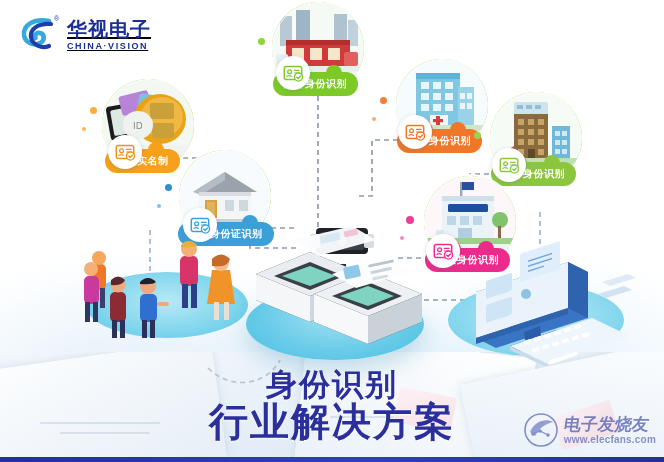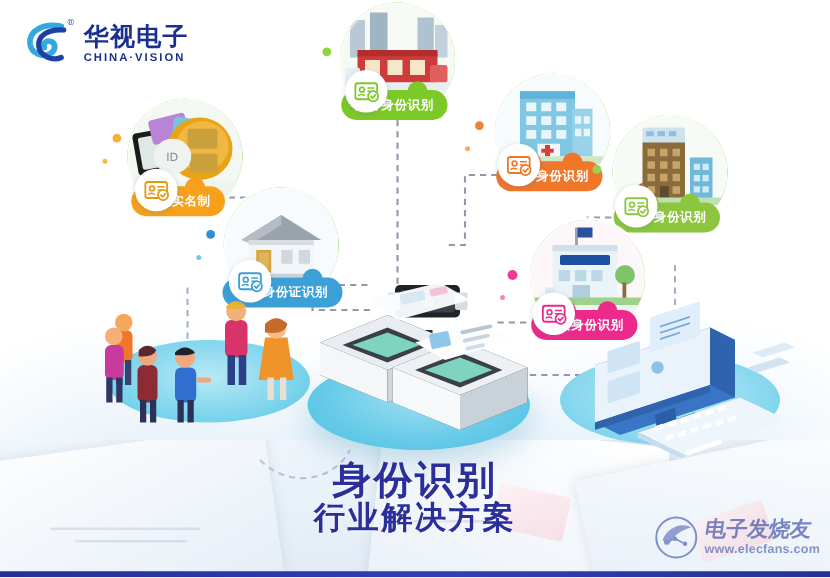--- a/index.html
+++ b/index.html
@@ -36,21 +36,21 @@
   .pb-c2{left:556px;top:408px;width:60px;height:34px;transform:rotate(-18deg);
       background:linear-gradient(150deg,#fbeff2,#f3dbe3);opacity:.85;}
   .pb-blurline{position:absolute;background:rgba(150,170,195,.28);height:2px;border-radius:2px;}
   .footer-rule{position:absolute;left:0;bottom:0;width:664px;height:5px;
       background:linear-gradient(90deg,#23309a,#2f3fb5 55%,#243096);}
 
   
   .logo{position:absolute;left:18px;top:14px;display:flex;align-items:center;gap:7px;}
   .logo-mark{width:42px;height:42px;position:relative;}
   .logo-reg{position:absolute;left:36px;top:1px;font-size:7px;color:#1f3fa8;}
-  .logo-text{display:flex;flex-direction:column;line-height:1;}
+  .logo-text{display:flex;flex-direction:column;line-height:1;text-decoration:underline;}
   .logo-cn{font-size:20px;font-weight:bold;color:#1b2f93;letter-spacing:1px;
       font-family:"DejaVu Sans","Liberation Sans",sans-serif;}
   .logo-en{font-size:9px;font-weight:bold;color:#1b2f93;letter-spacing:1.6px;margin-top:3px;}
 
   
   .connectors{position:absolute;left:0;top:0;width:664px;height:462px;}
 
   
   .node{position:absolute;width:0;height:0;}
   .scene{position:absolute;left:-46px;top:-46px;width:92px;height:92px;
@@ -81,21 +81,21 @@
       background:radial-gradient(ellipse at 50% 40%,#9fe0f2,#66cae8 60%,#4cbfe2);
       box-shadow:0 10px 24px rgba(90,160,195,.35);}
   .plat-left{left:86px;top:272px;width:162px;height:66px;}
   .plat-right{left:448px;top:284px;width:176px;height:72px;}
 
   .title{position:absolute;left:0;top:368px;width:664px;text-align:center;
       line-height:1.06;color:#2a2f9c;font-weight:bold;
       font-family:"DejaVu Sans","Liberation Sans",sans-serif;
       text-shadow:0 1px 2px rgba(255,255,255,.9);}
   .title-l1{font-size:31px;letter-spacing:2px;}
-  .title-l2{font-size:25px;letter-spacing:2px;}
+  .title-l2{font-size:39px;letter-spacing:2px;}
 
   
   .wm{position:absolute;right:8px;bottom:14px;display:flex;align-items:center;
       gap:5px;opacity:.62;}
   .wm-mark{width:36px;height:36px;}
   .wm-text{display:flex;flex-direction:column;line-height:1;}
   .wm-cn{font-size:17px;font-weight:bold;color:#2e3fa0;
       font-family:"DejaVu Sans","Liberation Sans",sans-serif;
       transform:skewX(-8deg);}
   .wm-url{font-size:10px;font-weight:bold;color:#4254ae;margin-top:2px;

